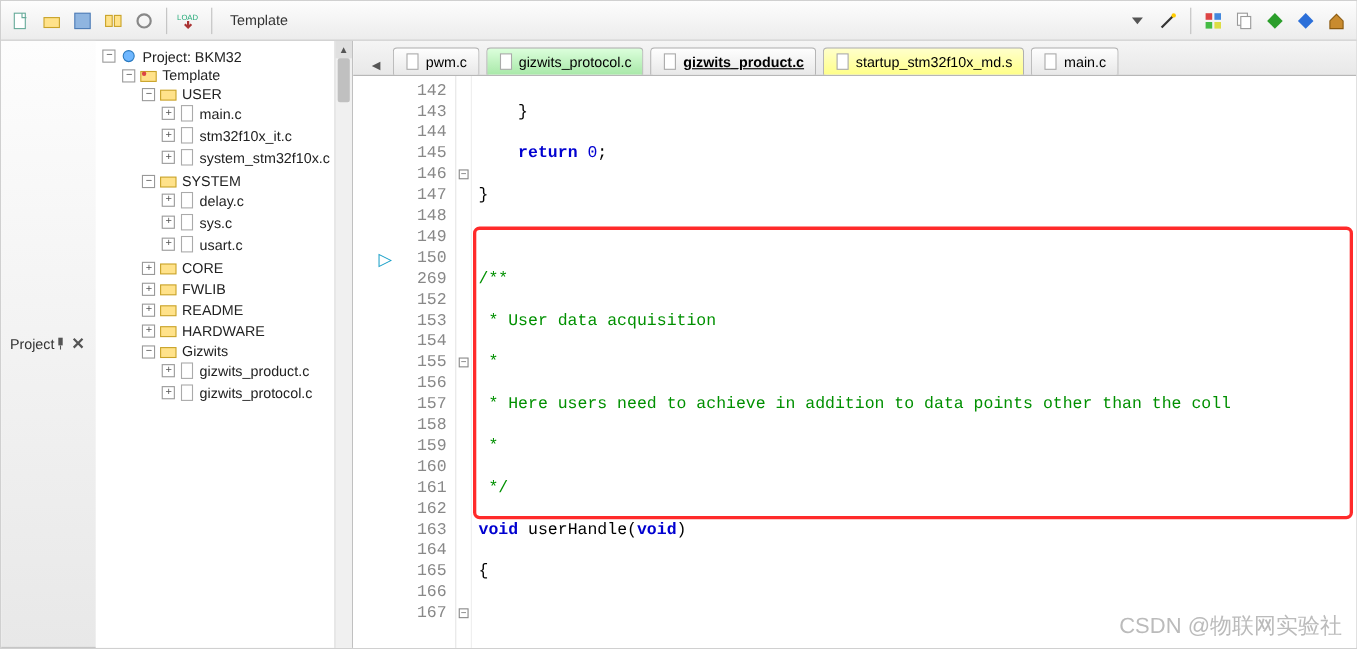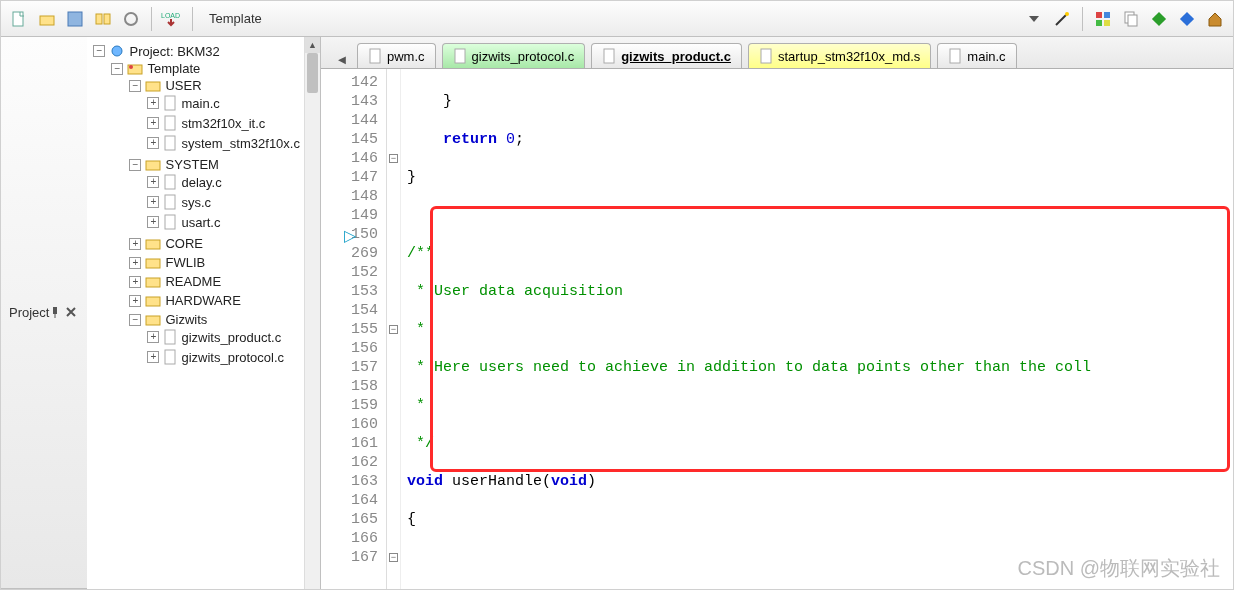--- a/index.html
+++ b/index.html
@@ -27,21 +27,21 @@
   .expander { width: 12px; height: 12px; border: 1px solid #999; background: #fff; display: flex; align-items: center; justify-content: center; font-size: 10px; line-height: 1; color: #555; cursor: pointer; }
   .folder-icon svg, .file-icon svg, .proj-icon svg { display: block; }
   .tree-label { color: #222; }
   .editor { flex: 1; display: flex; flex-direction: column; overflow: hidden; background: #fff; }
   .tabs { display: flex; align-items: flex-end; background: linear-gradient(#f5f5f5,#e8e8e8); border-bottom: 1px solid #b0b0b0; padding: 6px 4px 0 12px; gap: 6px; }
   .tab { display: flex; align-items: center; gap: 5px; padding: 4px 10px; background: linear-gradient(#fefefe,#e8e8e8); border: 1px solid #b0b0b0; border-bottom: none; border-radius: 4px 4px 0 0; cursor: pointer; font-size: 13px; justify-content: space-between; }
   .tab.active { background: linear-gradient(#dcffdc,#a8e8a8); }
   .tab.yellow { background: linear-gradient(#ffffcc,#ffff88); }
   .tab.activeFile .tab-label { text-decoration: underline; font-weight: bold; }
   .tab-nav { width: 18px; height: 18px; display: flex; align-items: center; justify-content: center; cursor: pointer; color: #555; }
-  .code-wrap { flex: 1; display: flex; overflow: hidden; position: relative; }
+  .code-wrap { flex: 1; display: flex; overflow: hidden; position: relative; margin-left: 28px; }
   .gutter { width: 66px; background: #fff; border-right: 1px solid #ddd; text-align: right; padding: 4px 8px 4px 0; color: #888; font-family: Consolas, "Courier New", monospace; font-size: 15px; line-height: 19px; }
   .gutter .ln { height: 19px; }
   .fold-col { width: 14px; background: #fff; border-right: 1px solid #eee; padding-top: 4px; }
   .fold-col .fm { height: 19px; display: flex; align-items: center; justify-content: center; }
   .fold-box { width: 9px; height: 9px; border: 1px solid #888; background: #fff; font-size: 9px; line-height: 7px; text-align: center; color: #666; }
   .code { flex: 1; font-family: Consolas, "Courier New", monospace; font-size: 15px; line-height: 19px; padding: 4px 0 4px 6px; white-space: pre; overflow: hidden; position: relative; }
   .code .line { height: 19px; }
   .kw { color: #0000d0; font-weight: bold; }
   .num { color: #0000d0; }
   .cm { color: #009000; }

